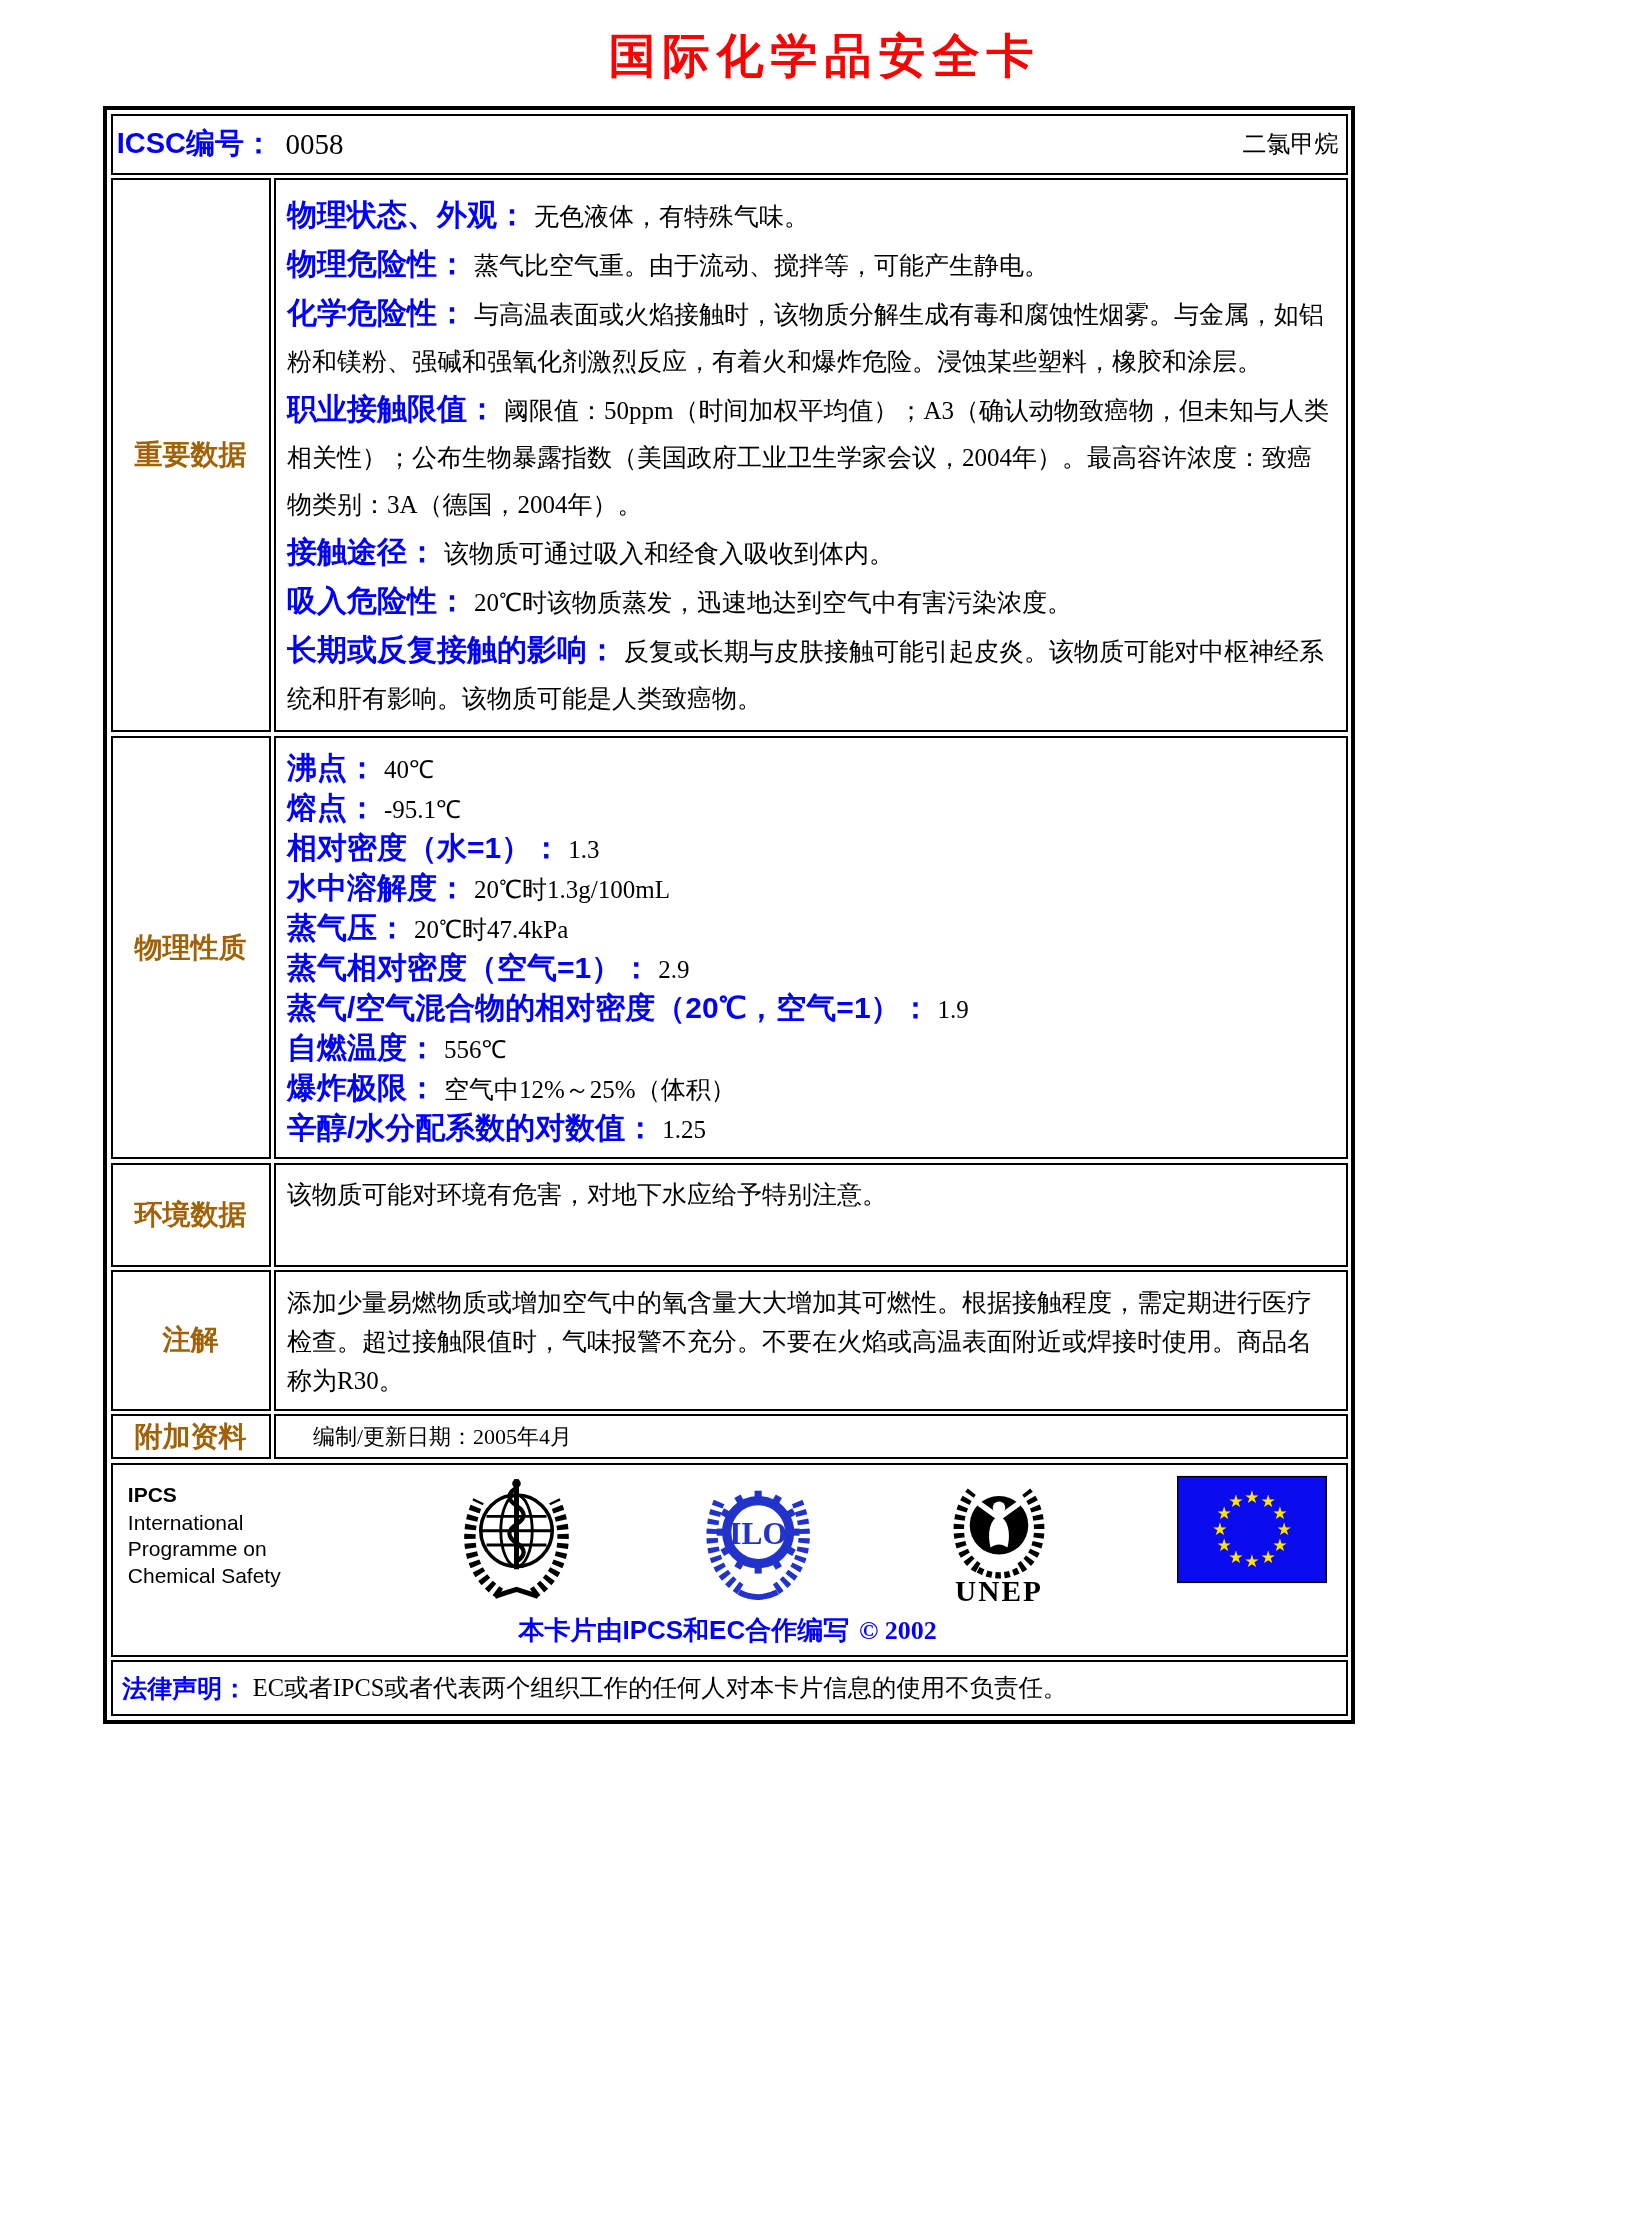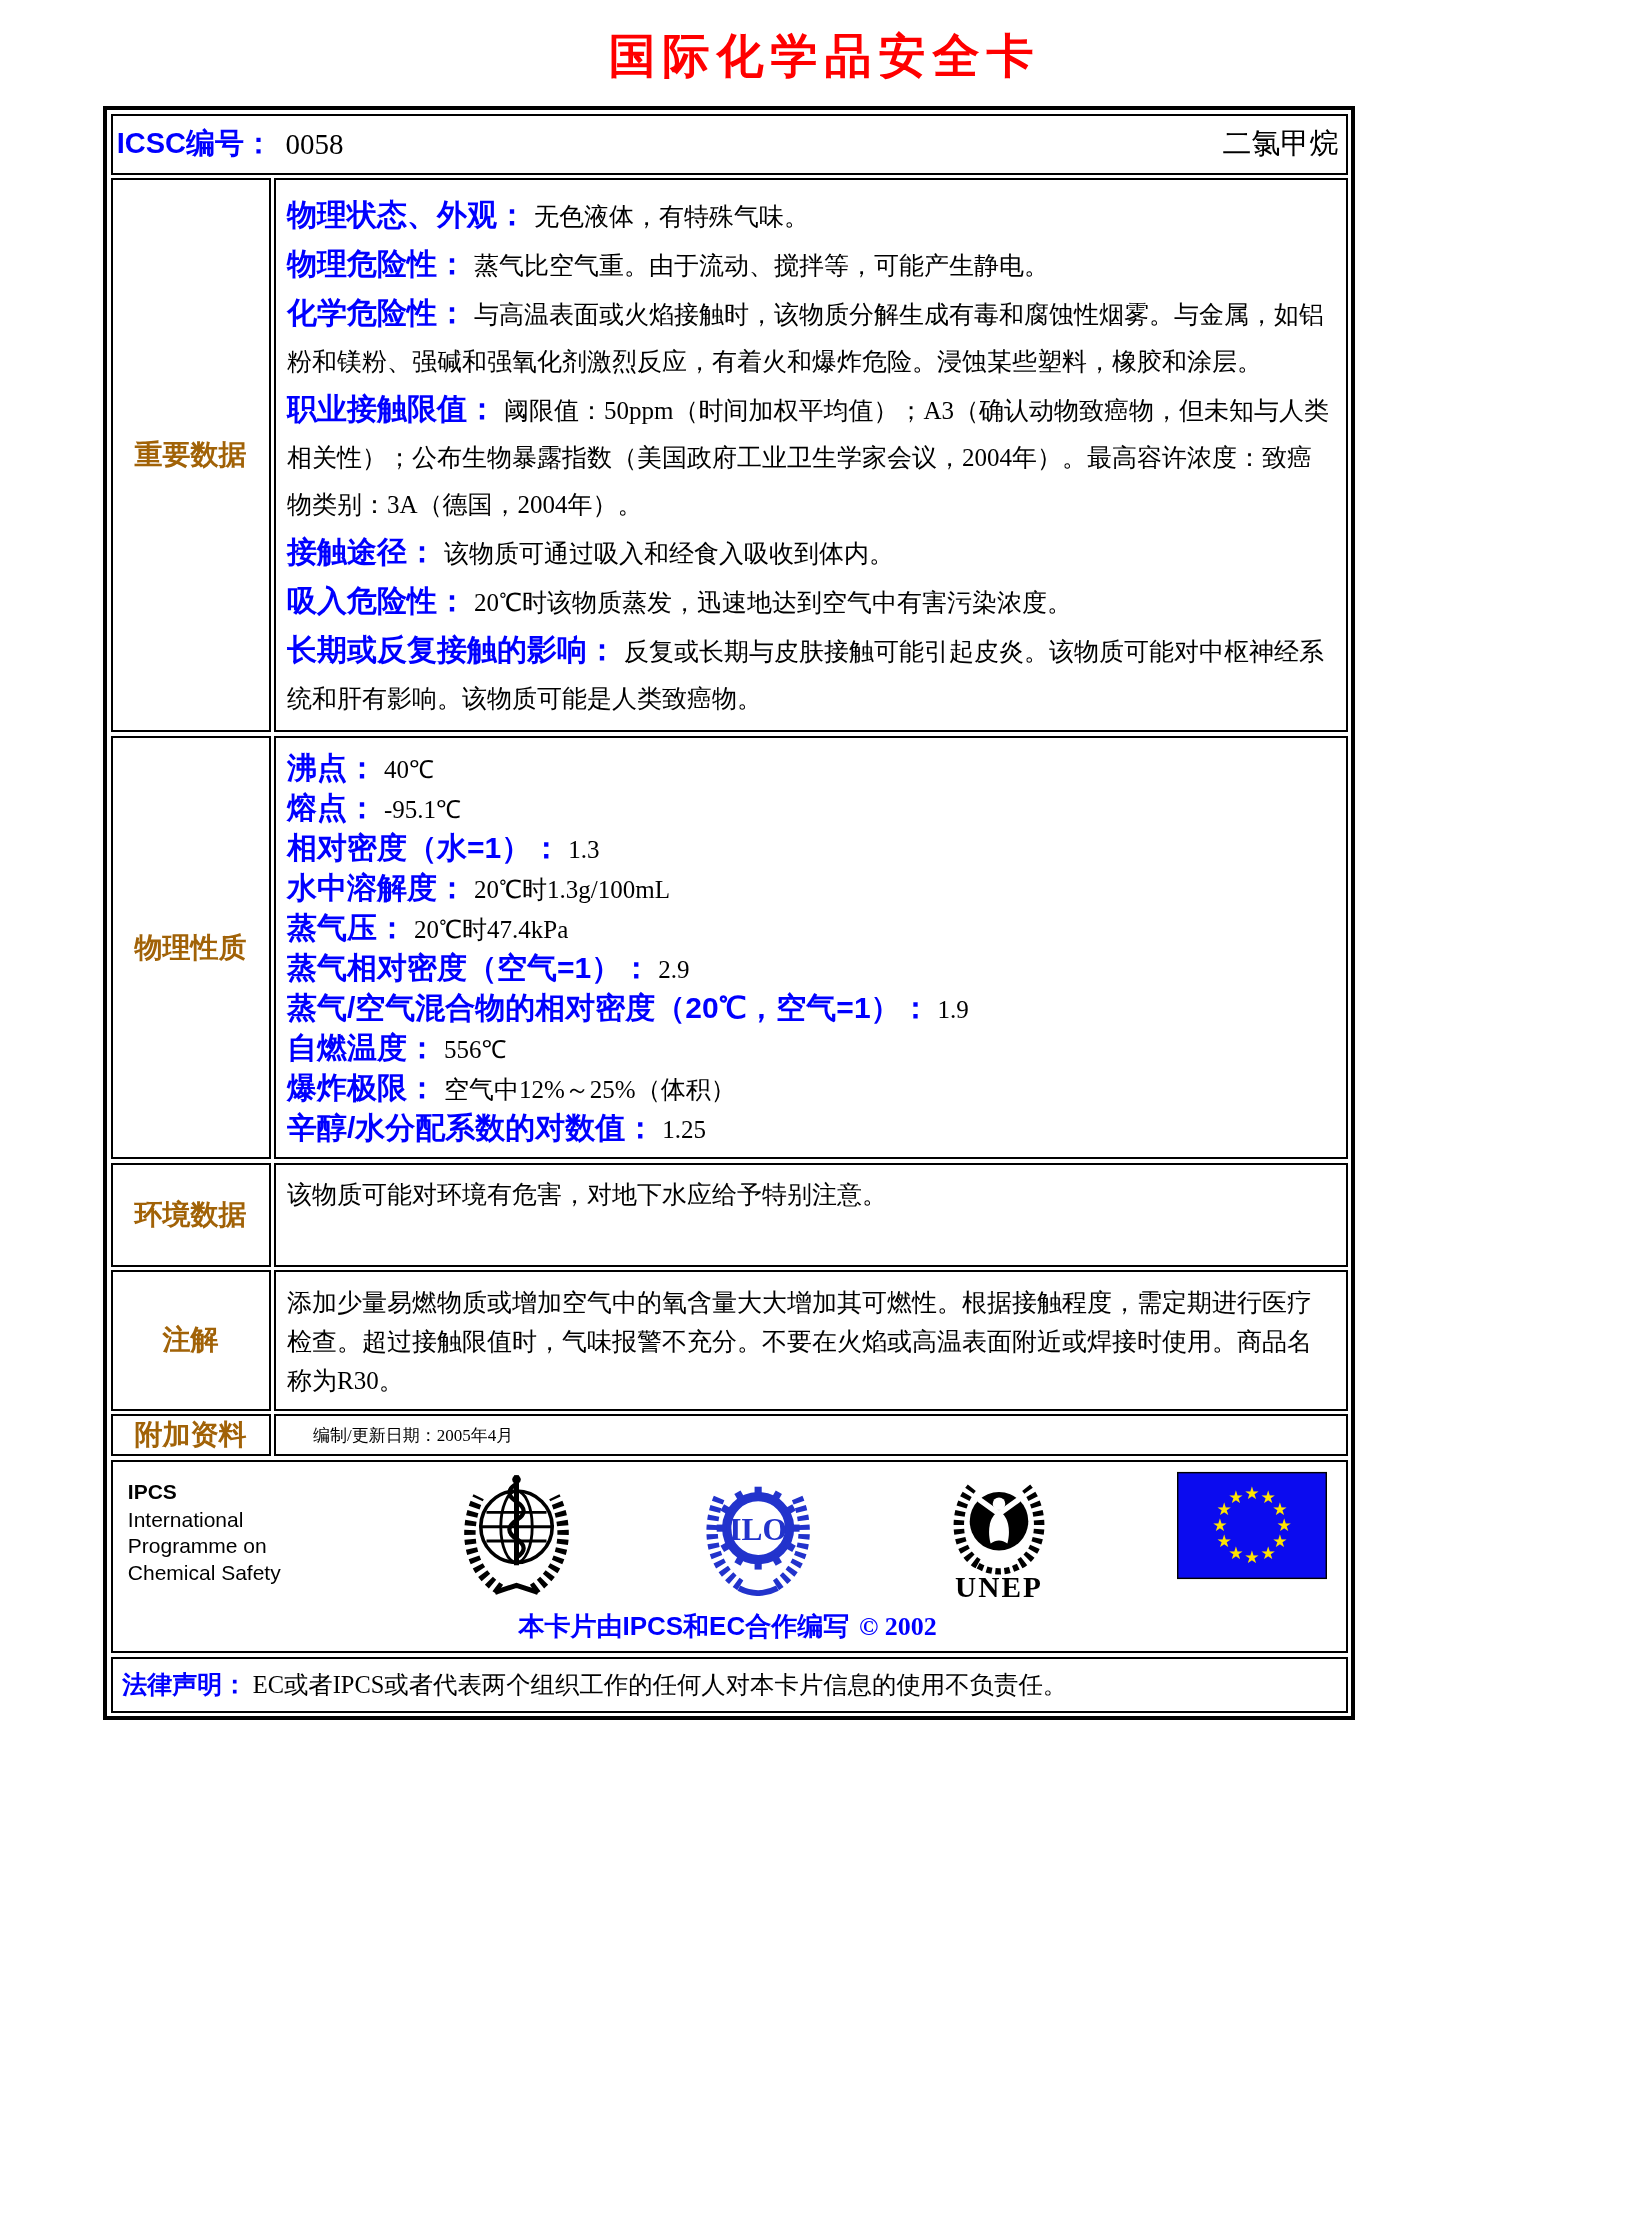--- a/index.html
+++ b/index.html
@@ -43,30 +43,30 @@
     display: flex; align-items: center; justify-content: space-between;
     min-height: 61px; padding: 0 7px 0 4.2px;
     font-size: 29px;
   }
   .hdr-left { display: flex; align-items: center; }
   .blue-label {
     font-family: "Liberation Sans", sans-serif;
     font-weight: bold; color: #0000FF;
   }
   .hdr-num { margin-left: 12.5px; font-size: 29px; }
-  .hdr-right { font-size: 29px; }
+  .hdr-right { font-size: 24px; }
 
   .entry { font-size: 25px; }
   .imp .entry { line-height: 47px; }
   .phys .entry { line-height: 38px; white-space: nowrap; }
   .entry .blue-label { font-size: 30px; margin-right: 7px; text-align: right; }
 
   .env-cell { min-height: 104px; font-size: 25px; line-height: 38px; }
   .notes-cell { font-size: 25px; line-height: 39px; }
-  .addl-cell { min-height: 39px; font-size: 17px; display: flex; align-items: center; padding-top: 5.6px; padding-bottom: 5.6px; padding-left: 37px; }
+  .addl-cell { min-height: 39px; font-size: 22px; display: flex; align-items: center; padding-top: 5.6px; padding-bottom: 5.6px; padding-left: 37px; }
 
   
   .logos-cell { padding: 9.7px 18px 7px 15.3px; min-height: 166px; }
   .logos-line { display: flex; align-items: flex-start; justify-content: space-between; }
   .ipcs-block { font-family: "Liberation Sans", sans-serif; color: #000; padding-top: 4.2px; width: 209px; }
   .ipcs-name { font-size: 21px; font-weight: bold; line-height: 31px; }
   .ipcs-line { font-size: 21px; line-height: 26.5px; }
   .logo-box { flex: 0 0 auto; }
   .credit-line {
     text-align: center; margin-top: 7px;

